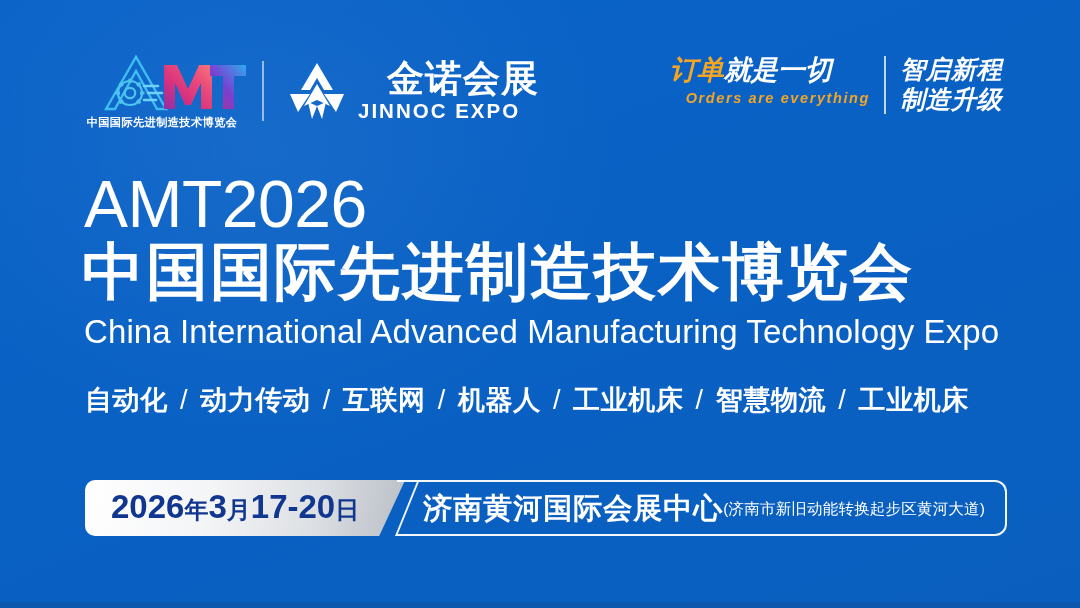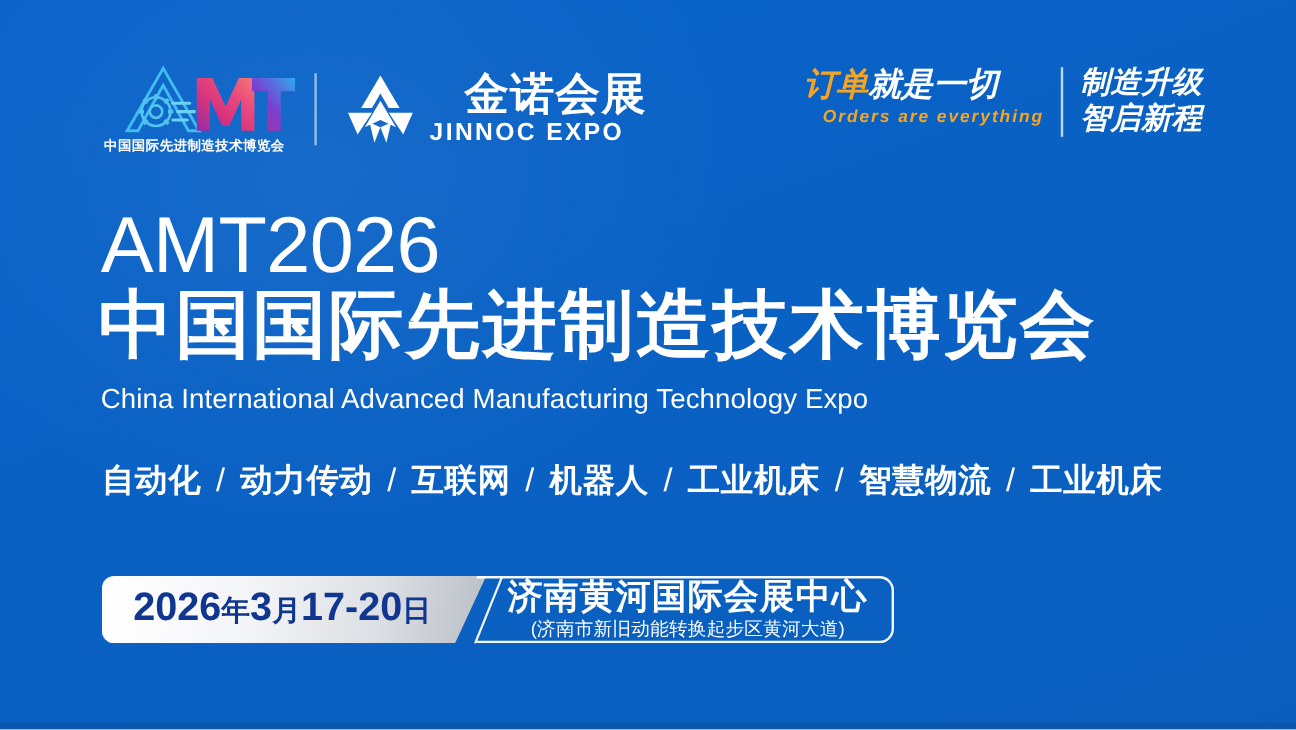--- a/index.html
+++ b/index.html
@@ -182,21 +182,21 @@
     font-weight: bold;
     color: #ffffff;
     letter-spacing: 2px;
     line-height: 72px;
     white-space: nowrap;
   }
   .title-en-sub {
     position: absolute;
     left: 84px;
     top: 312px;
-    font-size: 23px;
+    font-size: 33px;
     font-weight: normal;
     color: #ffffff;
     letter-spacing: 0.1px;
     line-height: 40px;
     white-space: nowrap;
   }
   .categories {
     position: absolute;
     left: 85px;
     top: 382px;
@@ -244,21 +244,21 @@
     font-size: 24px;
     letter-spacing: 0;
   }
   .venue-panel {
     position: relative;
     border: 2px solid rgba(255,255,255,0.95);
     border-left: none;
     border-radius: 0 12px 12px 0;
     padding: 0 20px 0 26px;
     display: flex;
-    flex-direction: column;
+    flex-direction: row;
     justify-content: center;
     align-items: center;
     background: transparent;
   }
   .venue-panel::before {
     content: "";
     position: absolute;
     left: -2px;
     top: -2px;
     bottom: -2px;
@@ -366,22 +366,22 @@
       </div>
     </div>
 
     <div class="slogan">
       <div class="slogan-left">
         <div class="slogan-cn-line"><span class="slogan-cn-accent">订单</span><span class="slogan-cn-white">就是一切</span></div>
         <div class="slogan-en">Orders are everything</div>
       </div>
       <div class="slogan-divider"></div>
       <div class="slogan-right">
+        <div>智启新程</div>
         <div>制造升级</div>
-        <div>智启新程</div>
       </div>
     </div>
   </div>
 
   <div class="title-en-main">AMT2026</div>
   <div class="title-cn">中国国际先进制造技术博览会</div>
   <div class="title-en-sub">China International Advanced Manufacturing Technology Expo</div>
 
   <div class="categories"><span>自动化</span><span class="sep"> / </span><span>动力传动</span><span class="sep"> / </span><span>互联网</span><span class="sep"> / </span><span>机器人</span><span class="sep"> / </span><span>工业机床</span><span class="sep"> / </span><span>智慧物流</span><span class="sep"> / </span><span>工业机床</span></div>
 

